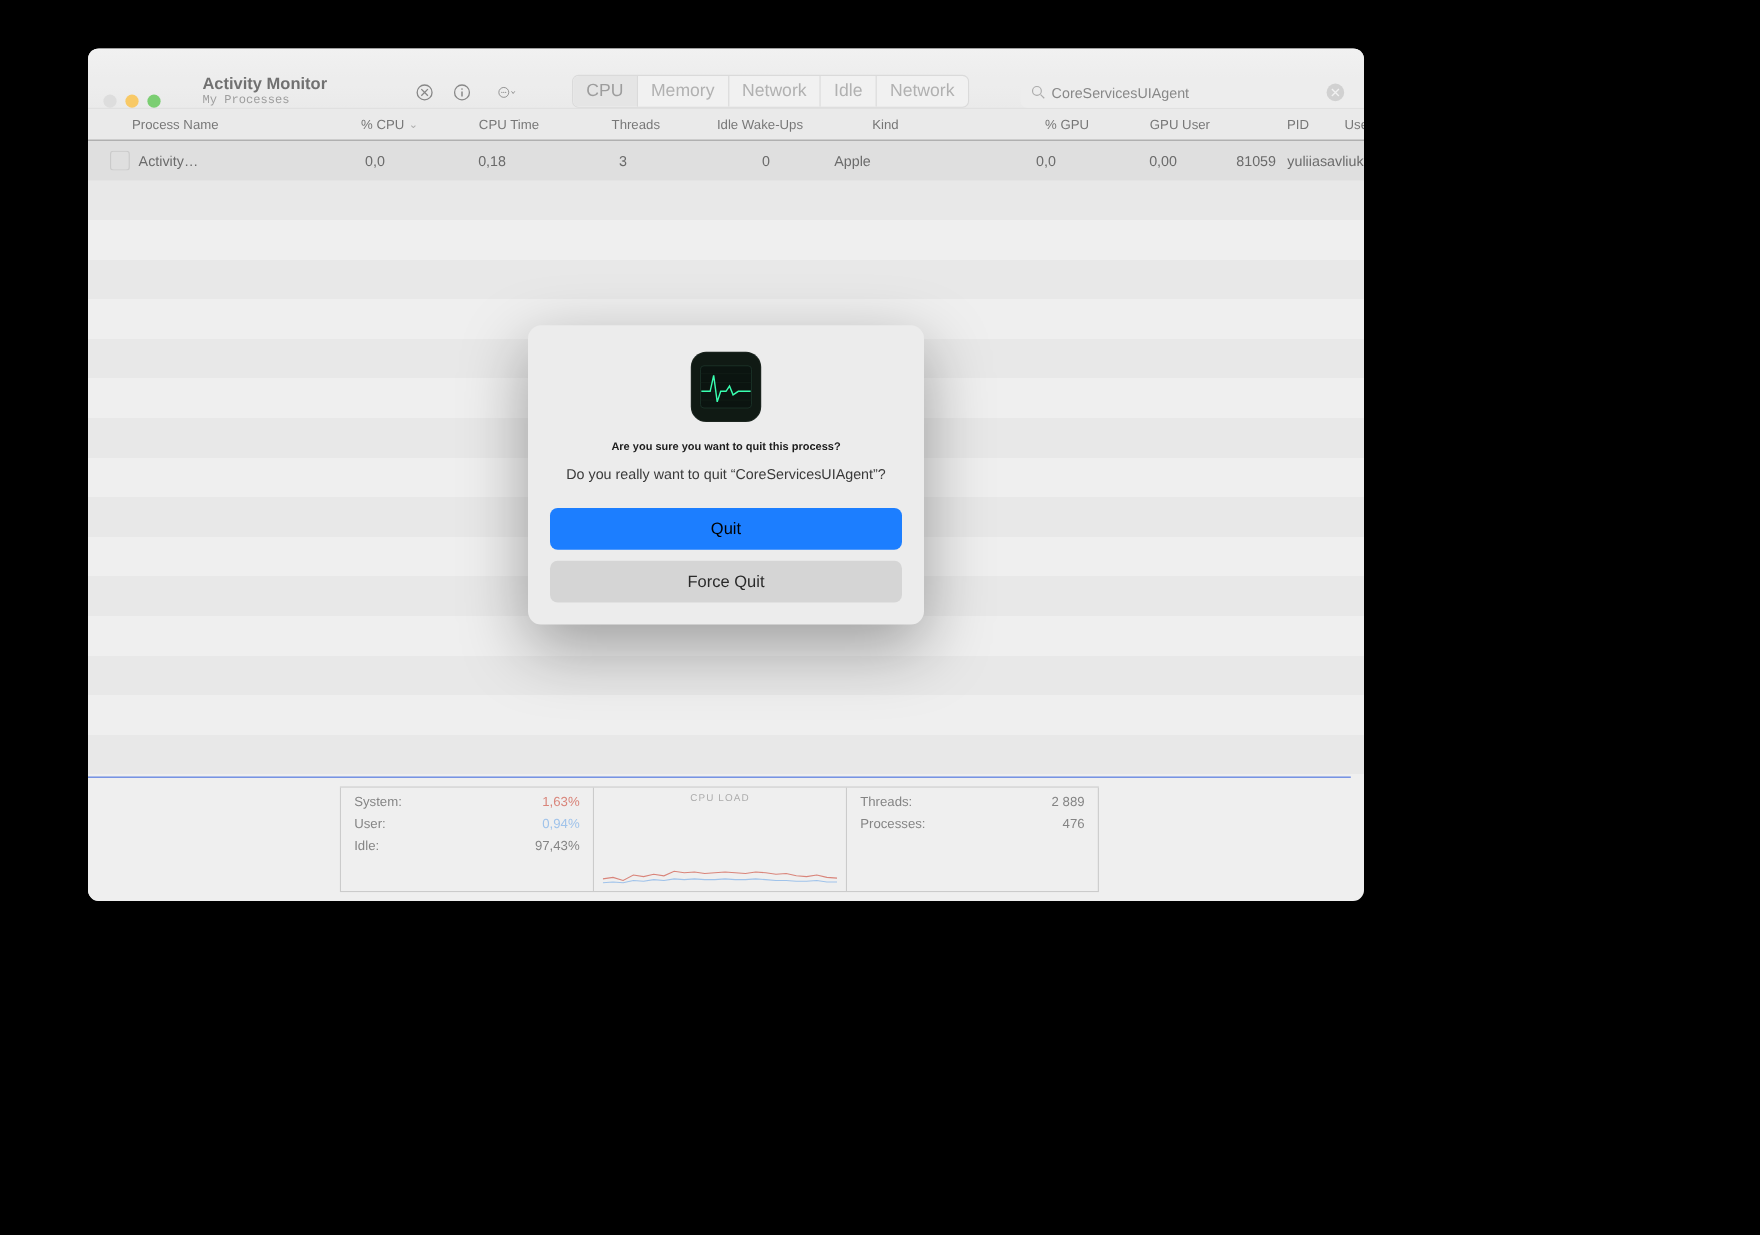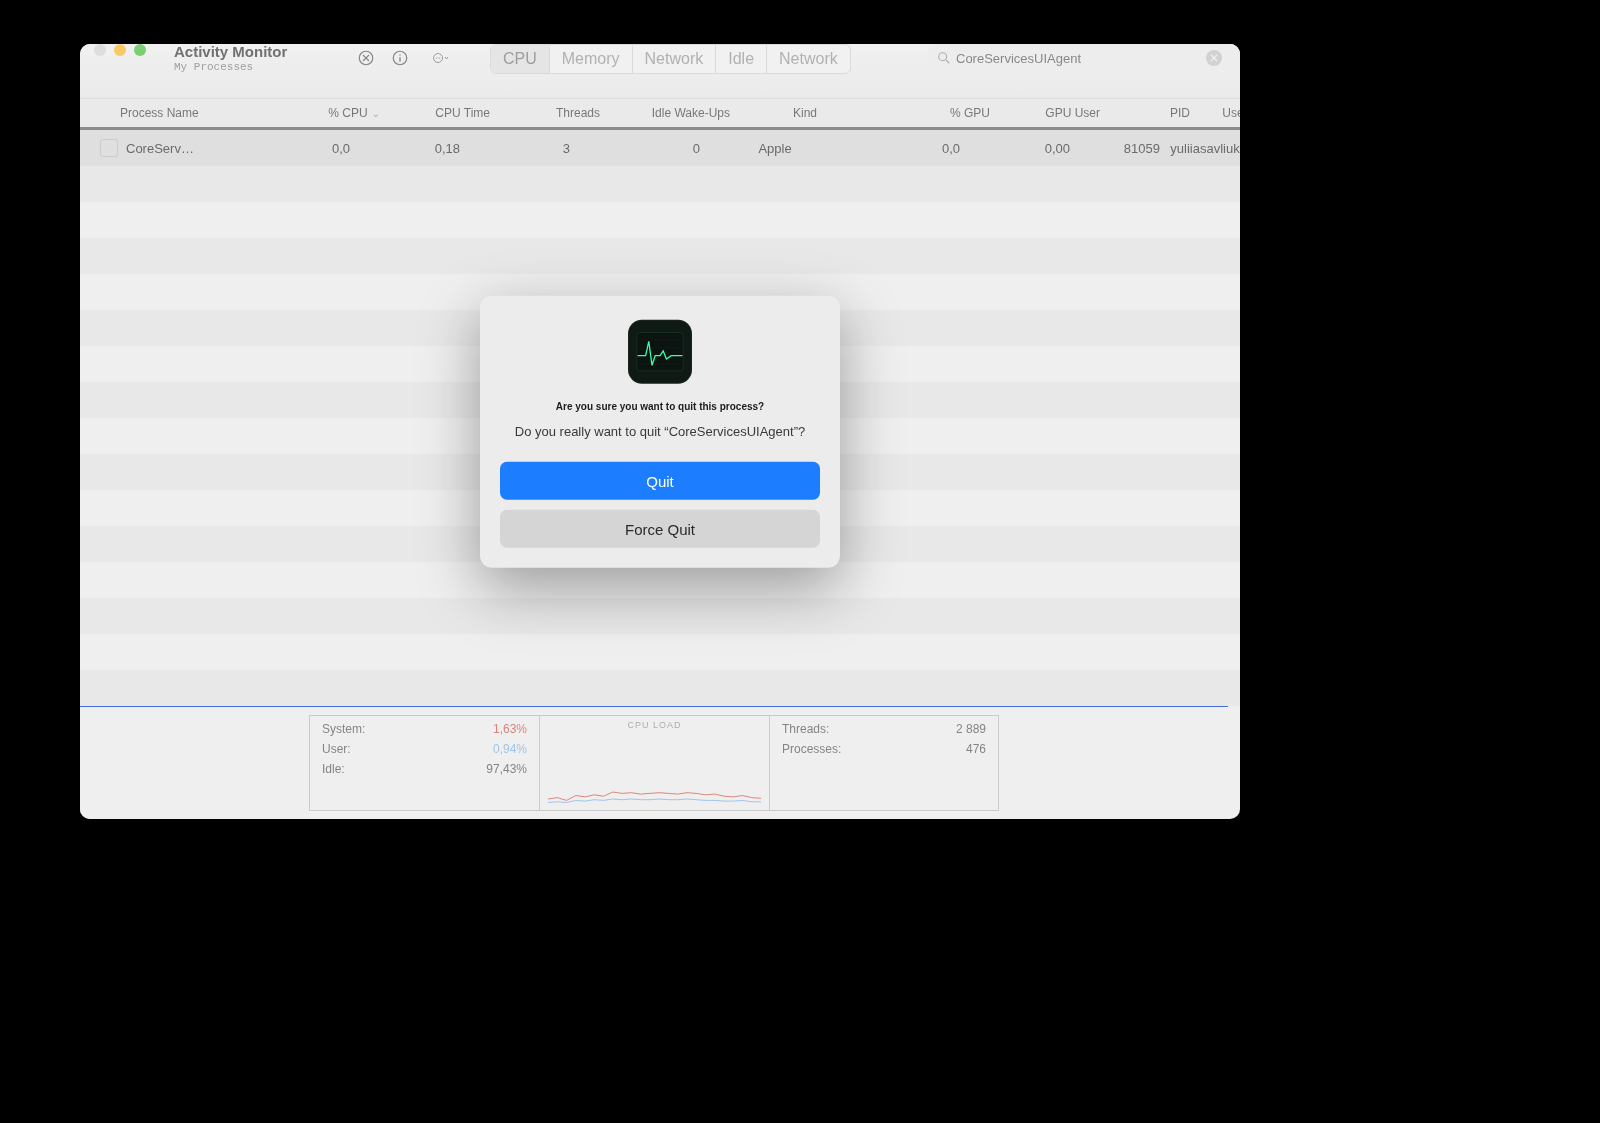--- a/index.html
+++ b/index.html
@@ -34,22 +34,22 @@
     border-radius: var(--window-border-radius);
     overflow:hidden;
     box-shadow: 0 30px 60px rgba(0,0,0,0.5);
   }
 
   
   .toolbar {
     height: var(--titlebar-h);
     background: linear-gradient(#eeeeee,#e6e6e6);
     border-bottom:1px solid #d5d5d5;
-    display:flex; align-items:flex-start; padding:0 12px 0 14px;
-    gap:18px;
+    display:flex; align-items:flex-end; padding:0 12px 0 14px;
+    gap:28px;
   }
   .traffic { display:flex; gap:8px; align-items:center; margin-right:10px;}
   .traffic span { width:12px; height:12px; border-radius:50%; display:block; }
   .traffic .close{background:#d6d6d6;}
   .traffic .min{background:#f7bd45;}
   .traffic .max{background:#5ec454;}
   .titleblock { display:flex; flex-direction:column; line-height:1.1; margin-right:20px; min-width:140px;}
   .titleblock .t{font-weight:700; font-size:15px; color:#525252;}
   .titleblock .s{font-size:11px; color:var(--text-grey);font-family:Liberation Mono, monospace;}
   .iconbtn { width:28px; height:28px; border-radius:6px; display:flex; align-items:center; justify-content:center; color:#6e6e6e; }
@@ -72,21 +72,21 @@
   .searchwrap .searchicon{position:absolute; left:8px; top:6px; width:16px; height:16px; color:#9a9a9a;}
   .searchwrap .cleartag{position:absolute; right:6px; top:6px; width:16px; height:16px; border-radius:50%; background:#c7c7c7; color:#eee; display:flex; align-items:center; justify-content:center; font-size:11px; line-height:1;}
 
   
   .cols {
     height:28px; display:grid; align-items:center;
     grid-template-columns: 150px 110px 110px 110px 130px 150px 110px 110px 90px 90px;
     padding: 0 10px 0 40px;
     font-size:12px; color:#5a5a5a;
     background: var(--header-bg);
-    border-bottom:3px solid #737373;
+    border-bottom:1px solid #737373;
   }
   .cols .ch{ text-overflow:ellipsis; overflow:hidden; white-space:nowrap; display:flex; align-items:center; gap:4px;}
   .cols .rt{justify-content:flex-end;}
   .cols .ct{justify-content:center;}
   .chev{font-size:10px; color:#9a9a9a;}
 
   
   .table {
     position:relative; height:580px; overflow:hidden;
     background: repeating-linear-gradient(
@@ -150,21 +150,21 @@
     background:#101a14; display:flex; align-items:center; justify-content:center;
     box-shadow: inset 0 0 0 1px rgba(255,255,255,0.05);
   }
   .dialog .appicon svg{width:48px; height:40px;}
   .dialog .dtitle{font-weight:700; font-size:10px; color:#1c1c1c; margin-bottom:10px; line-height:1.3;}
   .dialog .dmsg{font-size:13px; color:#3a3a3a; margin-bottom:22px; line-height:1.35;}
   .dialog .dbtn{
     display:block; width:100%; height:38px; border:none; border-radius:7px;
     font-size:15px; margin-bottom:10px; cursor:pointer;
   }
-  .dialog .dbtn.primary{background:var(--btn-blue); color:#ffffff; font-weight:500;}
+  .dialog .dbtn.primary{background:var(--btn-blue); color:#000000; font-weight:500;}
   .dialog .dbtn.secondary{background:var(--btn-grey); color:#2a2a2a;}
   .dialog .dbtn:last-child{margin-bottom:0;}
 </style>
 </head>
 <body>
 
 <div class="stage">
   <div class="window">
 
     <div class="toolbar">
@@ -238,21 +238,21 @@
       <div class="ch rt">% GPU</div>
       <div class="ch rt">GPU User</div>
       <div class="ch rt">PID</div>
       <div class="ch ct">User</div>
     </div>
 
     <div class="table">
       <div class="row">
         <div class="cell name">
           <span class="picon"></span>
-          <span>CoreServ…</span>
+          <span>Activity…</span>
         </div>
         <div class="cell rt">0,0</div>
         <div class="cell rt">0,18</div>
         <div class="cell rt">3</div>
         <div class="cell rt">0</div>
         <div class="cell ct">Apple</div>
         <div class="cell rt">0,0</div>
         <div class="cell rt">0,00</div>
         <div class="cell rt">81059</div>
         <div class="cell ct">yuliiasavliuk</div>

